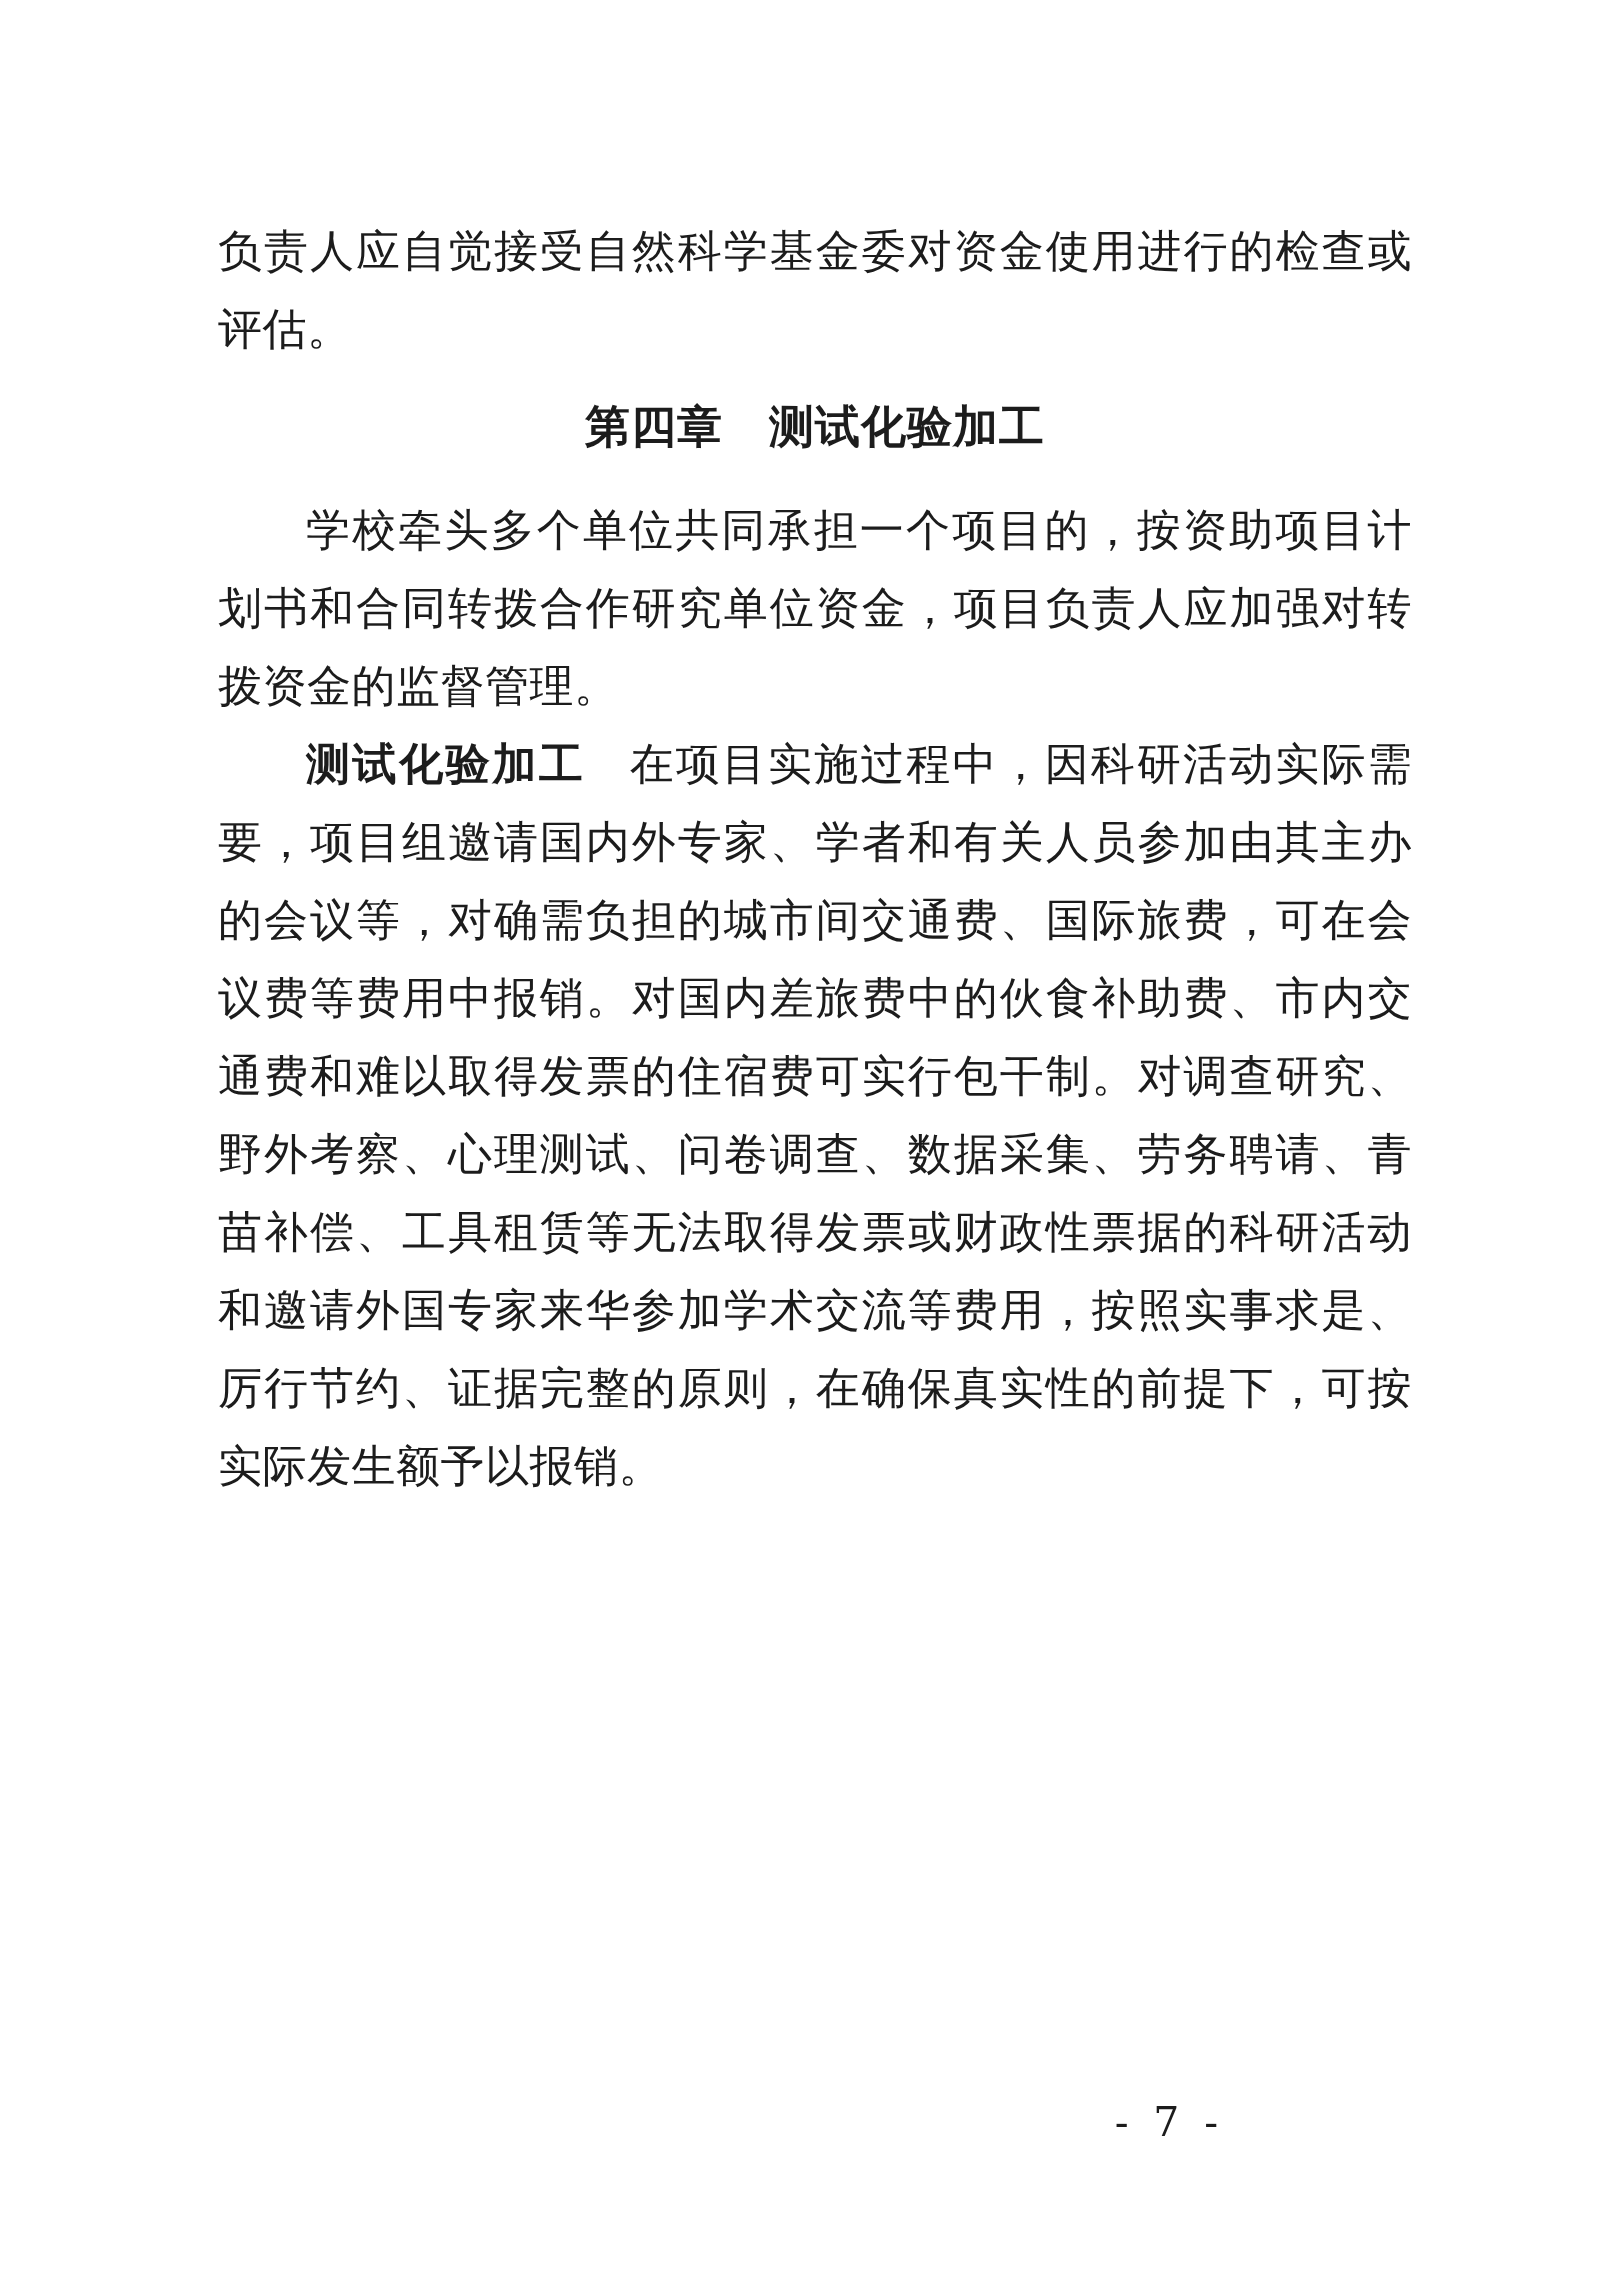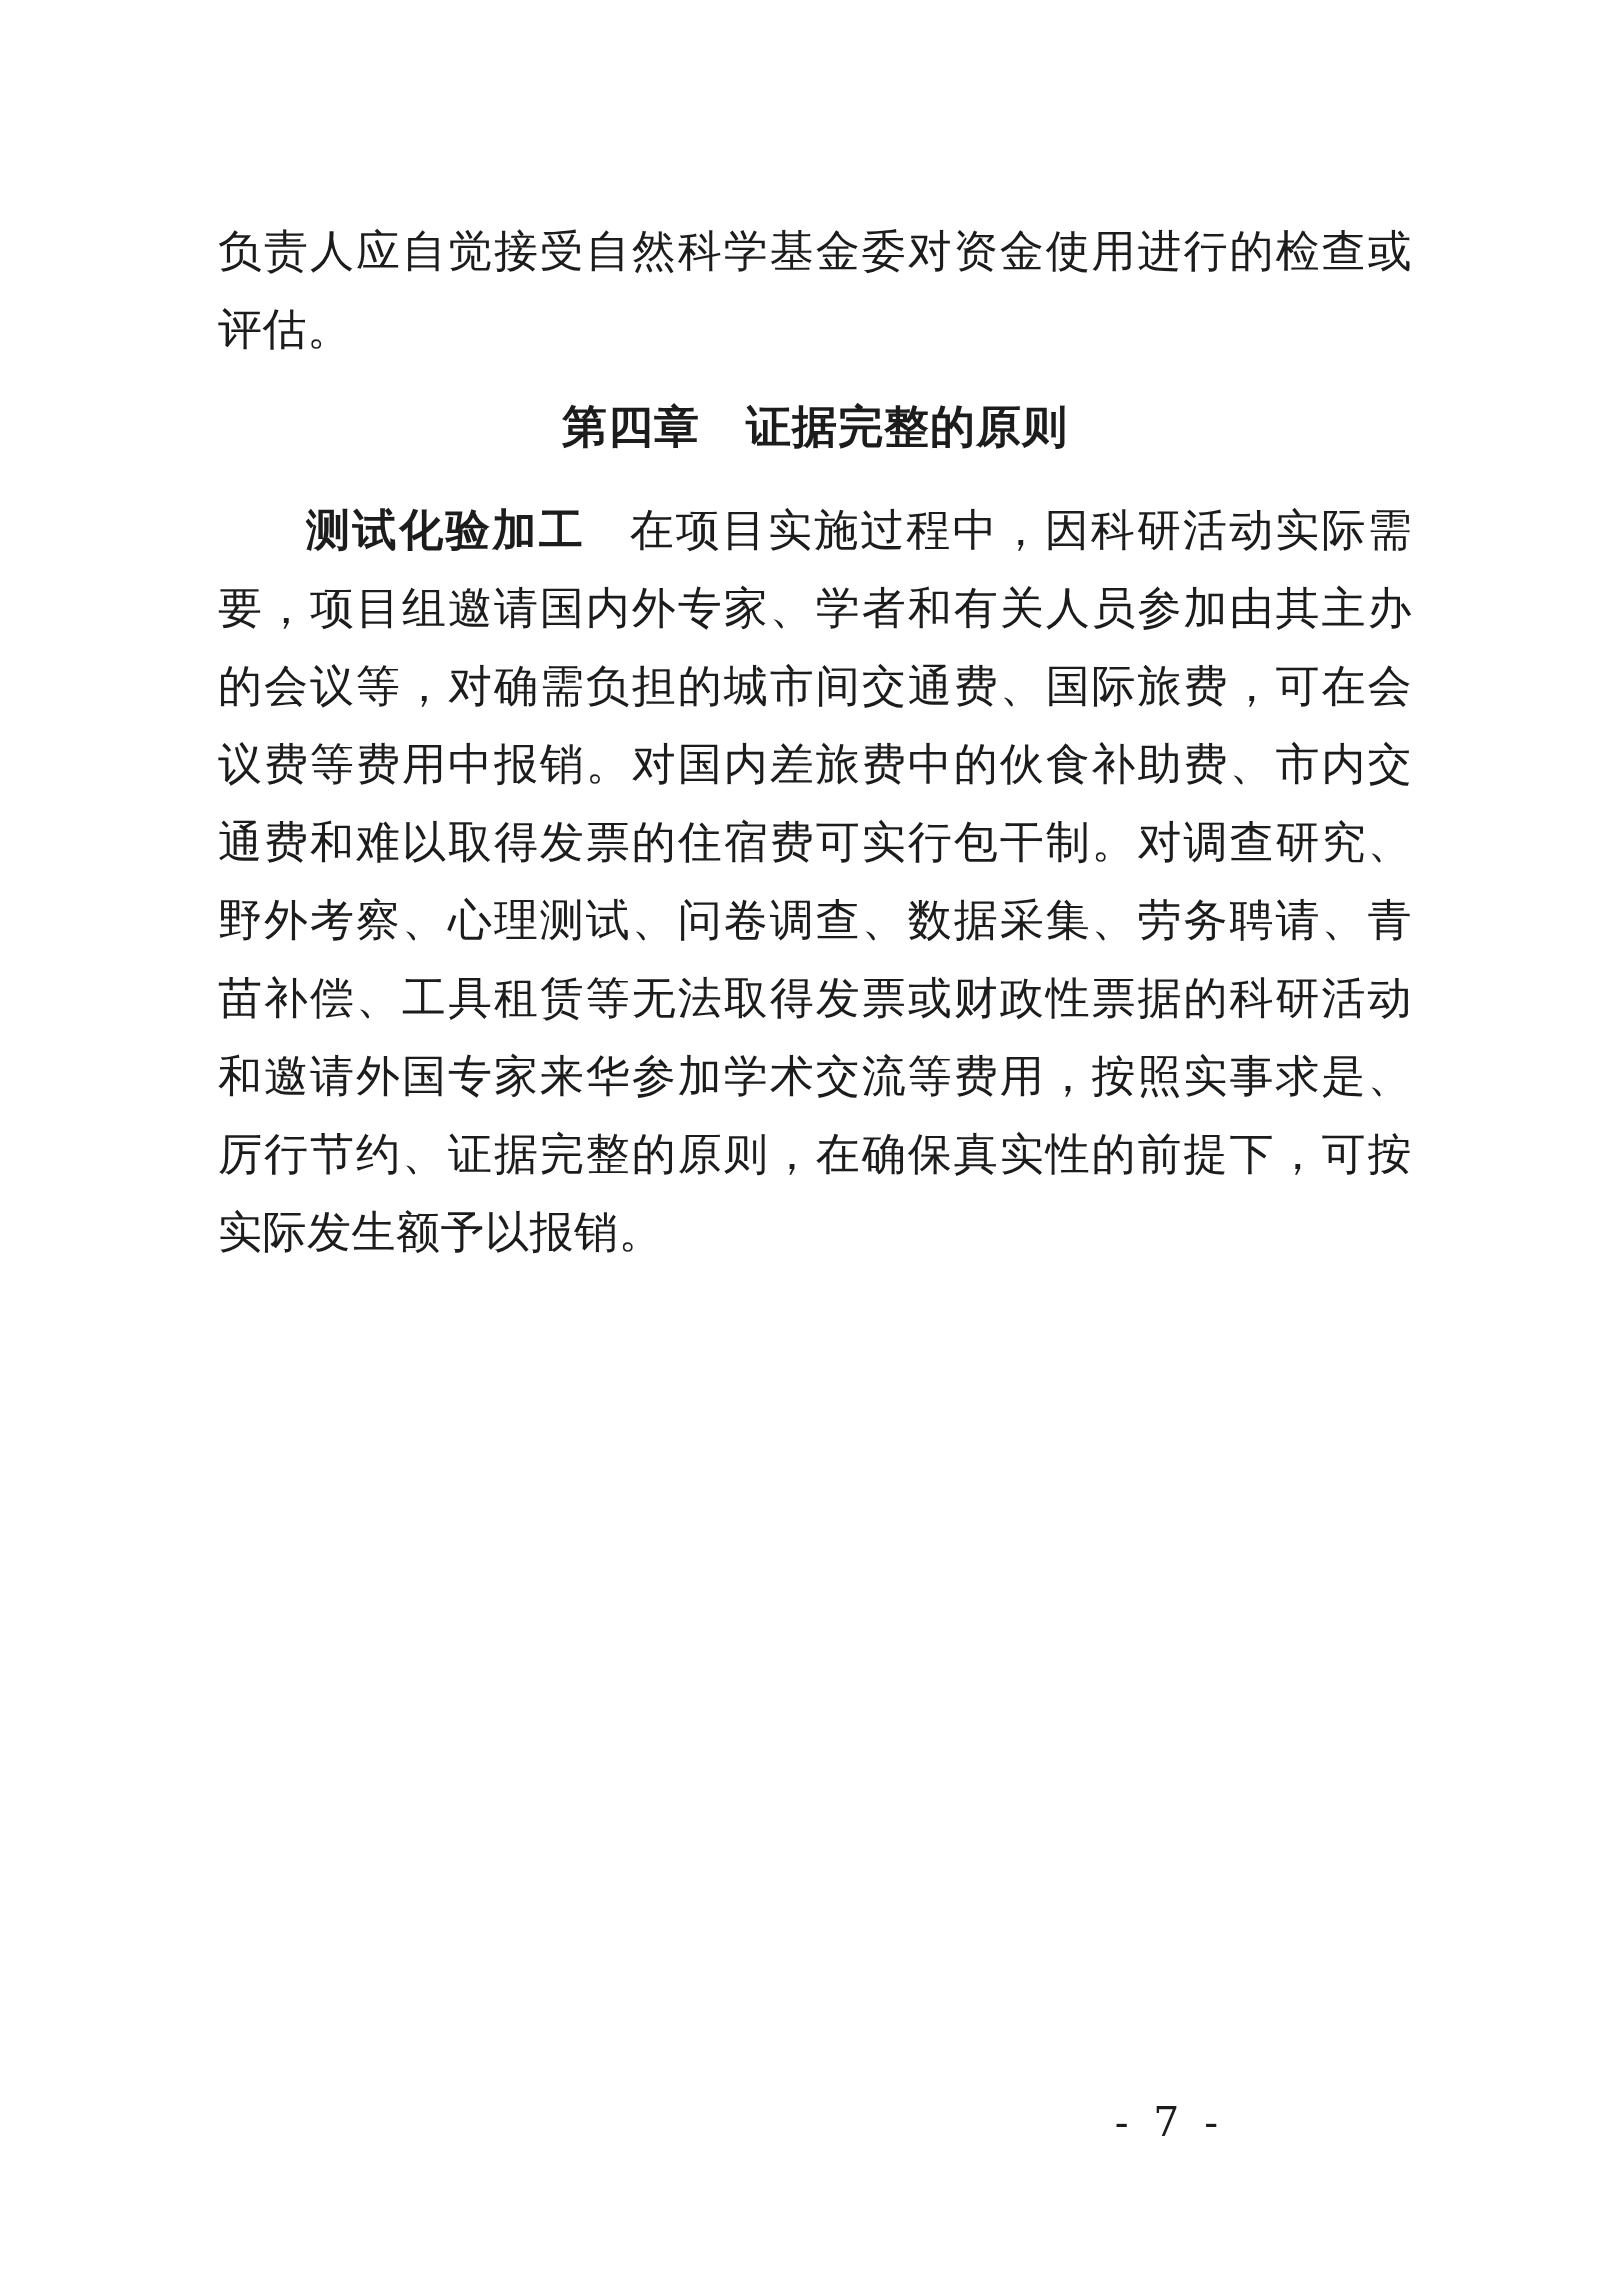--- a/index.html
+++ b/index.html
@@ -63,23 +63,26 @@
   }
 </style>
 </head>
 <body>
 
 <div class="page">
   <div class="content">
 
     <p class="body-para no-indent">负责人应自觉接受自然科学基金委对资金使用进行的检查或评估。</p>
 
-    <h1 class="chapter-heading">第四章　证据完整的原则</h1>
+    <h1 class="chapter-heading">第四章　测试化验加工</h1>
 
 
+    <p class="body-para">
+      <span>学校牵头多个单位共同承担一个项目的，按资助项目计划书和合同转拨合作研究单位资金，项目负责人应加强对转拨资金的监督管理。</span>
+    </p>
 
 
     <p class="body-para">
       <span class="lead">测试化验加工</span><span>在项目实施过程中，因科研活动实际需要，项目组邀请国内外专家、学者和有关人员参加由其主办的会议等，对确需负担的城市间交通费、国际旅费，可在会议费等费用中报销。对国内差旅费中的伙食补助费、市内交通费和难以取得发票的住宿费可实行包干制。对调查研究、野外考察、心理测试、问卷调查、数据采集、劳务聘请、青苗补偿、工具租赁等无法取得发票或财政性票据的科研活动和邀请外国专家来华参加学术交流等费用，按照实事求是、厉行节约、证据完整的原则，在确保真实性的前提下，可按实际发生额予以报销。</span>
     </p>
 
   </div>
 
   <div class="page-number">- 7 -</div>
 </div>

